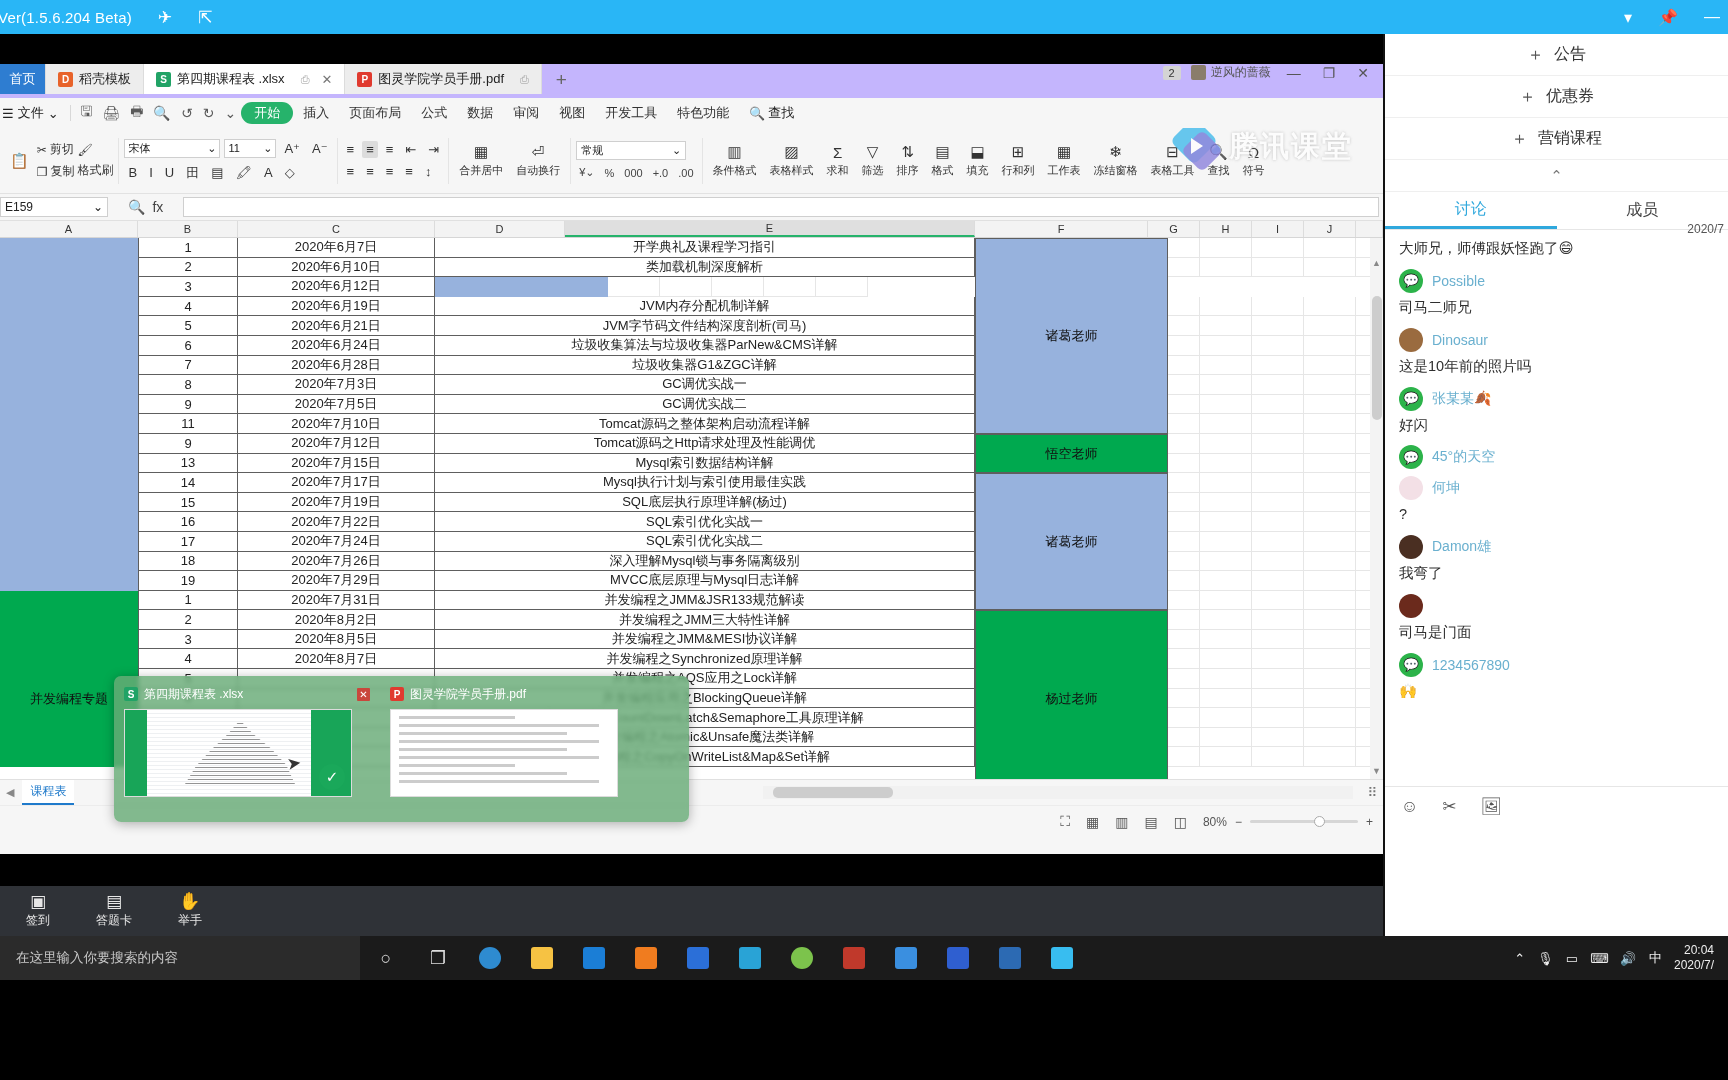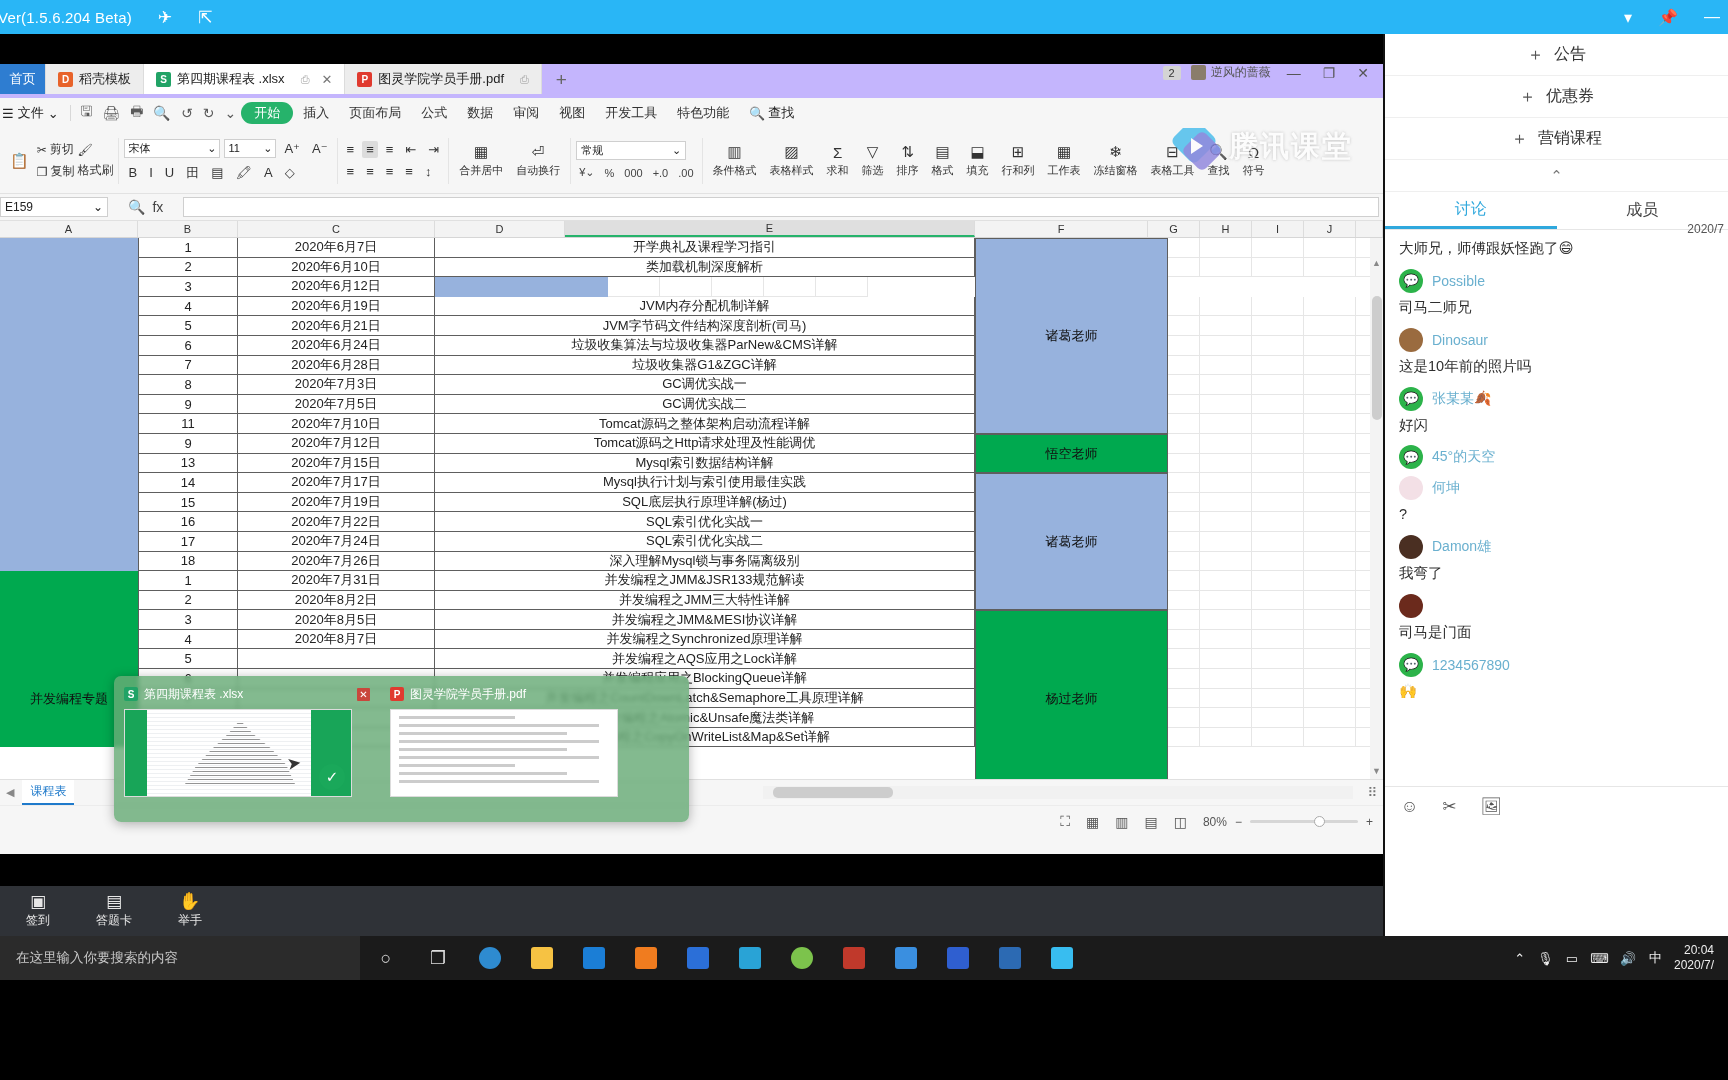--- a/index.html
+++ b/index.html
@@ -684,20 +684,34 @@
           <div class="cF" style="background: rgb(151, 178, 221);"></div>
           <div class="cRest">
             <div class="gcell" style="width: 52px; flex: 0 0 52px;"></div>
             <div class="gcell" style="width: 52px; flex: 0 0 52px;"></div>
             <div class="gcell" style="width: 52px; flex: 0 0 52px;"></div>
             <div class="gcell" style="width: 52px; flex: 0 0 52px;"></div>
             <div class="gcell" style="width: 52px; flex: 0 0 52px;"></div>
           </div>
         </div>
         <div class="row">
+          <div class="cA blue"></div>
+          <div class="cB">19</div>
+          <div class="cC">2020年7月29日</div>
+          <div class="cDE">MVCC底层原理与Mysql日志详解</div>
+          <div class="cF" style="background: rgb(151, 178, 221);"></div>
+          <div class="cRest">
+            <div class="gcell" style="width: 52px; flex: 0 0 52px;"></div>
+            <div class="gcell" style="width: 52px; flex: 0 0 52px;"></div>
+            <div class="gcell" style="width: 52px; flex: 0 0 52px;"></div>
+            <div class="gcell" style="width: 52px; flex: 0 0 52px;"></div>
+            <div class="gcell" style="width: 52px; flex: 0 0 52px;"></div>
+          </div>
+        </div>
+        <div class="row">
           <div class="cA green"></div>
           <div class="cB">1</div>
           <div class="cC">2020年7月31日</div>
           <div class="cDE">并发编程之JMM&amp;JSR133规范解读</div>
           <div class="cF" style="background: rgb(0, 169, 79);"></div>
           <div class="cRest">
             <div class="gcell" style="width: 52px; flex: 0 0 52px;"></div>
             <div class="gcell" style="width: 52px; flex: 0 0 52px;"></div>
             <div class="gcell" style="width: 52px; flex: 0 0 52px;"></div>
             <div class="gcell" style="width: 52px; flex: 0 0 52px;"></div>

